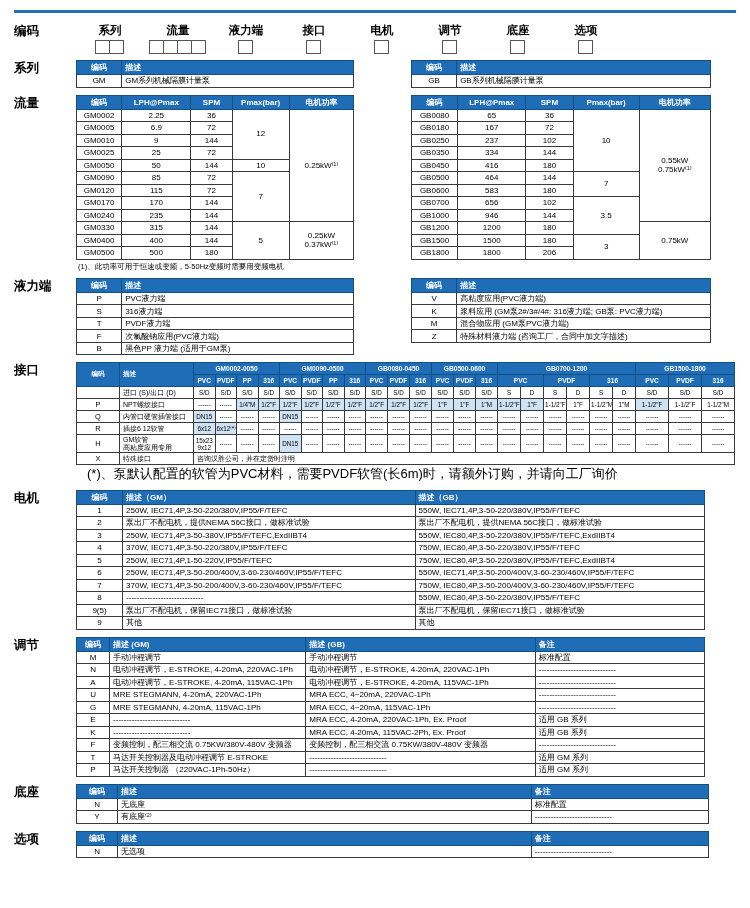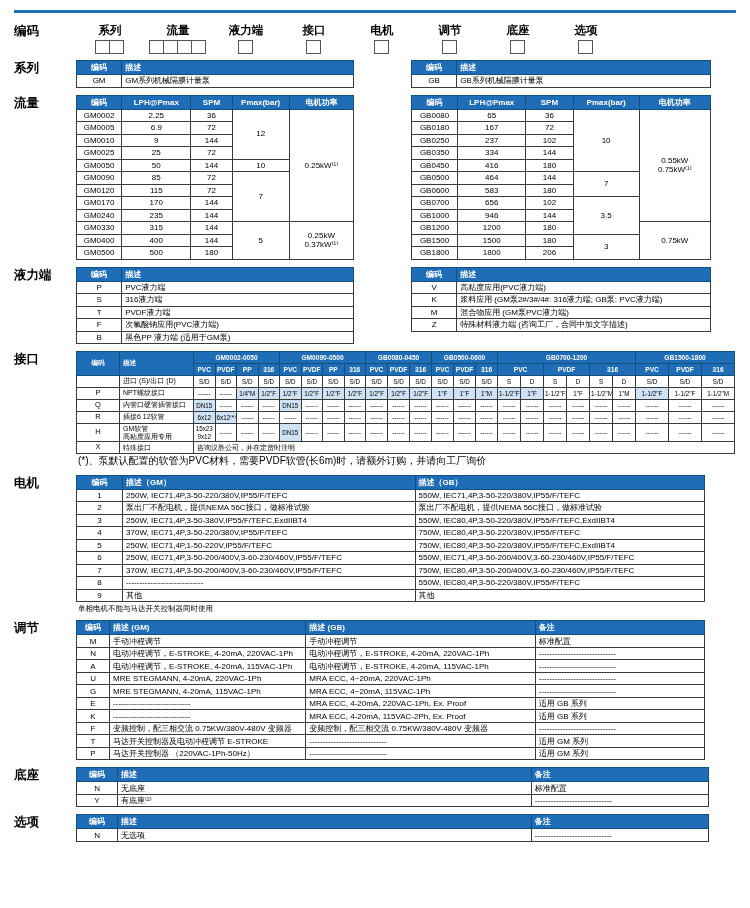--- a/index.html
+++ b/index.html
@@ -23,21 +23,21 @@
   .tbl td{border:1px solid #3a3a3a;padding:0.5px 2px;height:10.5px;text-align:center;font-size:8px;overflow:hidden;white-space:nowrap;line-height:1.15;}
   .tbl .l{text-align:left;padding-left:3px;}
   .tbl .hl{background:#cfe3f5;}
   .tbl .pre{white-space:pre-line;}
   table.itf{font-size:6.3px;}
   .itf th{font-size:6.6px;padding:0.5px 1px;}
   .itf td{font-size:6.3px;padding:0.5px 1px;height:10px;}
   .itf td:first-child{font-size:7.5px;}
   .itf td.l{font-size:7px;}
   .note{font-size:7.5px;margin:2px 0 0 2px;line-height:1.25;}
-  .note2{font-size:10px;margin:1px 0 0 2px;line-height:1.25;}
+  .note2{font-size:13px;margin:1px 0 0 11px;line-height:1.25;}
 </style>
 </head>
 <body>
 
 <div class="page">
   <div class="toprule"></div>
 
   <div class="coderow">
     <div class="row-label">编码</div>
     <div class="codegroups">
@@ -290,20 +290,21 @@
                 <td rowspan="2">3</td>
               </tr>
               <tr>
                 <td>GB1800</td>
                 <td>1800</td>
                 <td>206</td>
               </tr>
             </tbody>
           </table>
       </div>
+      <div class="note">(1)、此功率可用于恒速或变频，5-50Hz变频时需要用变频电机</div>
     </div>
   </div>
 
   <div class="section">
     <div class="row-label">液力端</div>
     <div class="sec-body twocol">
       <table class="tbl" style="width:278px">
         <colgroup>
             <col style="width:45px">
             <col style="width:231px">
@@ -635,27 +636,31 @@
               <td>7</td>
               <td class="l">370W, IEC71,4P,3-50-200/400V,3-60-230/460V,IP55/F/TEFC</td>
               <td class="l">750W, IEC80,4P,3-50-200/400V,3-60-230/460V,IP55/F/TEFC</td>
             </tr>
             <tr>
               <td>8</td>
               <td class="l">-----------------------------</td>
               <td class="l">550W, IEC80,4P,3-50-220/380V,IP55/F/TEFC</td>
             </tr>
             <tr>
+              <td>9(5)</td>
+              <td class="l">泵出厂不配电机，保留IEC71接口，做标准试验</td>
+              <td class="l">泵出厂不配电机，保留IEC71接口，做标准试验</td>
+            </tr>
+            <tr>
               <td>9</td>
               <td class="l">其他</td>
               <td class="l">其他</td>
             </tr>
           </tbody>
         </table>
-      <div class="note">单相电机不能与马达开关控制器同时使用</div>
     </div>
   </div>
 
   <div class="section">
     <div class="row-label">调节</div>
     <div class="sec-body">
       <table class="tbl" style="width:629px">
         <colgroup>
             <col style="width:33px">
             <col style="width:196px">

